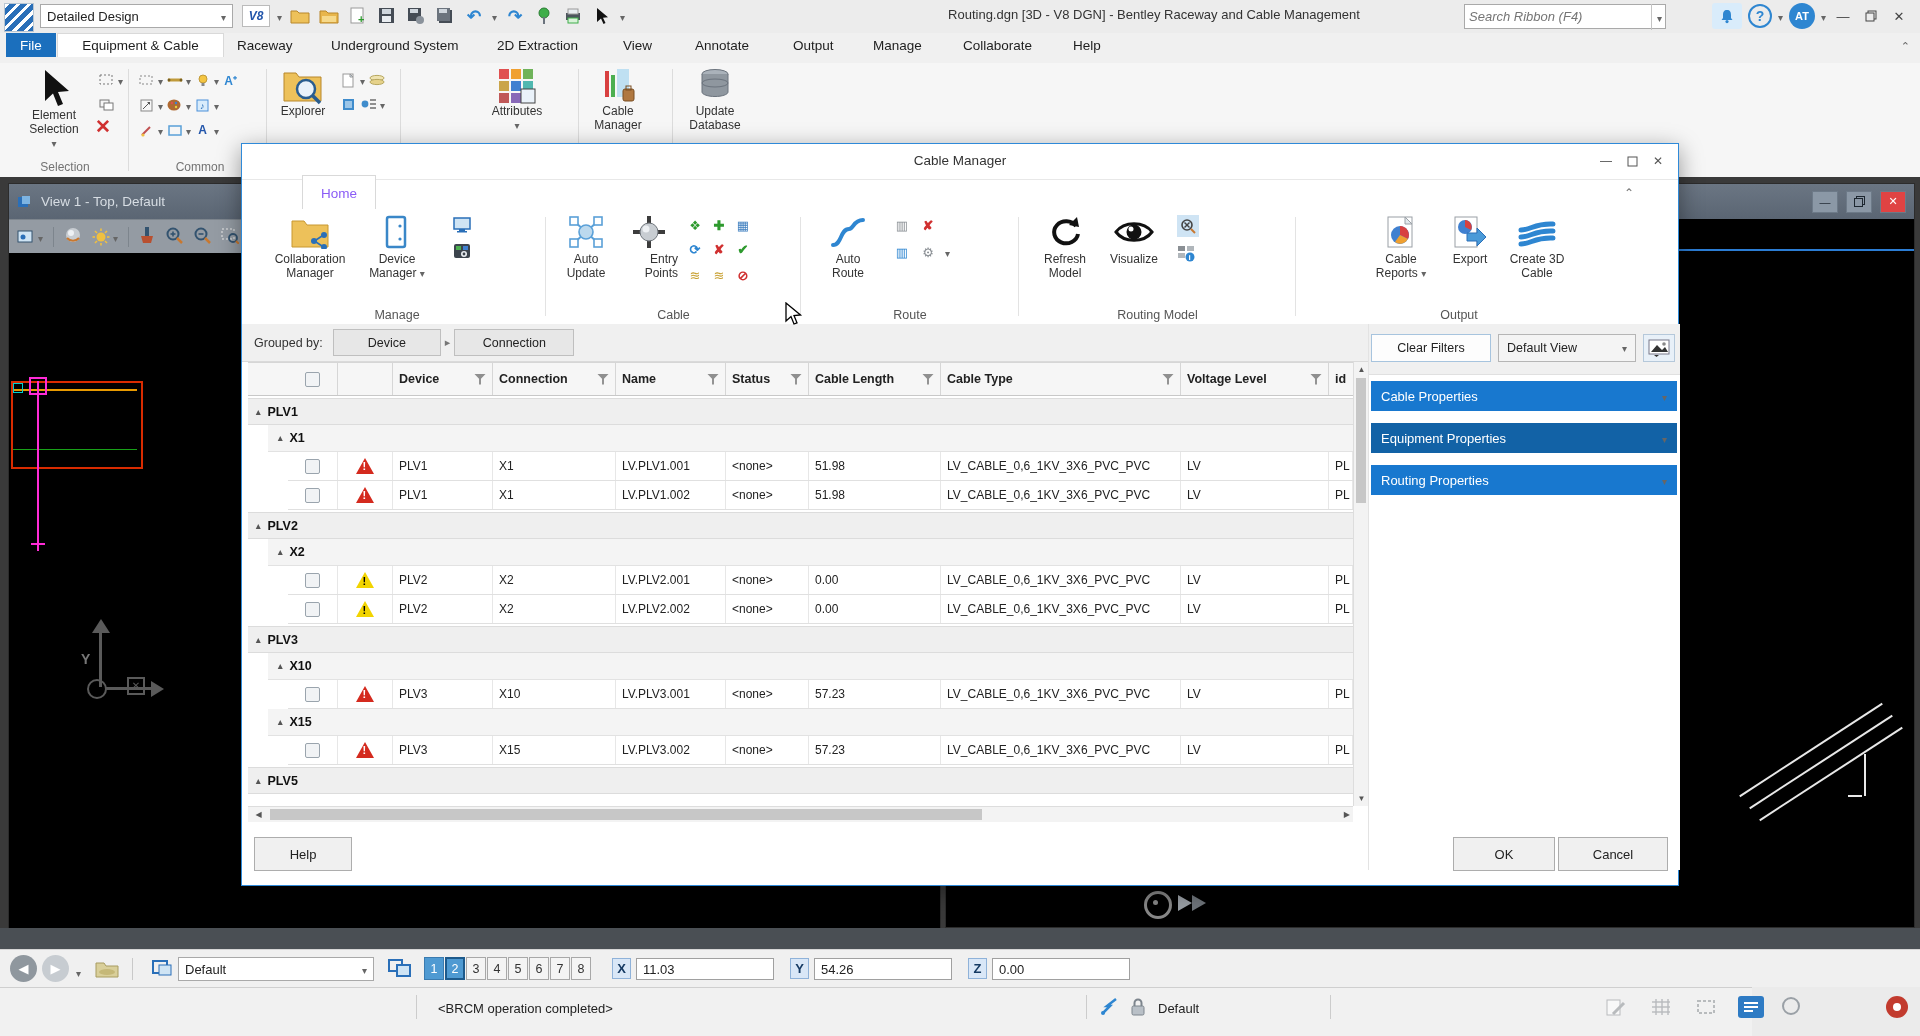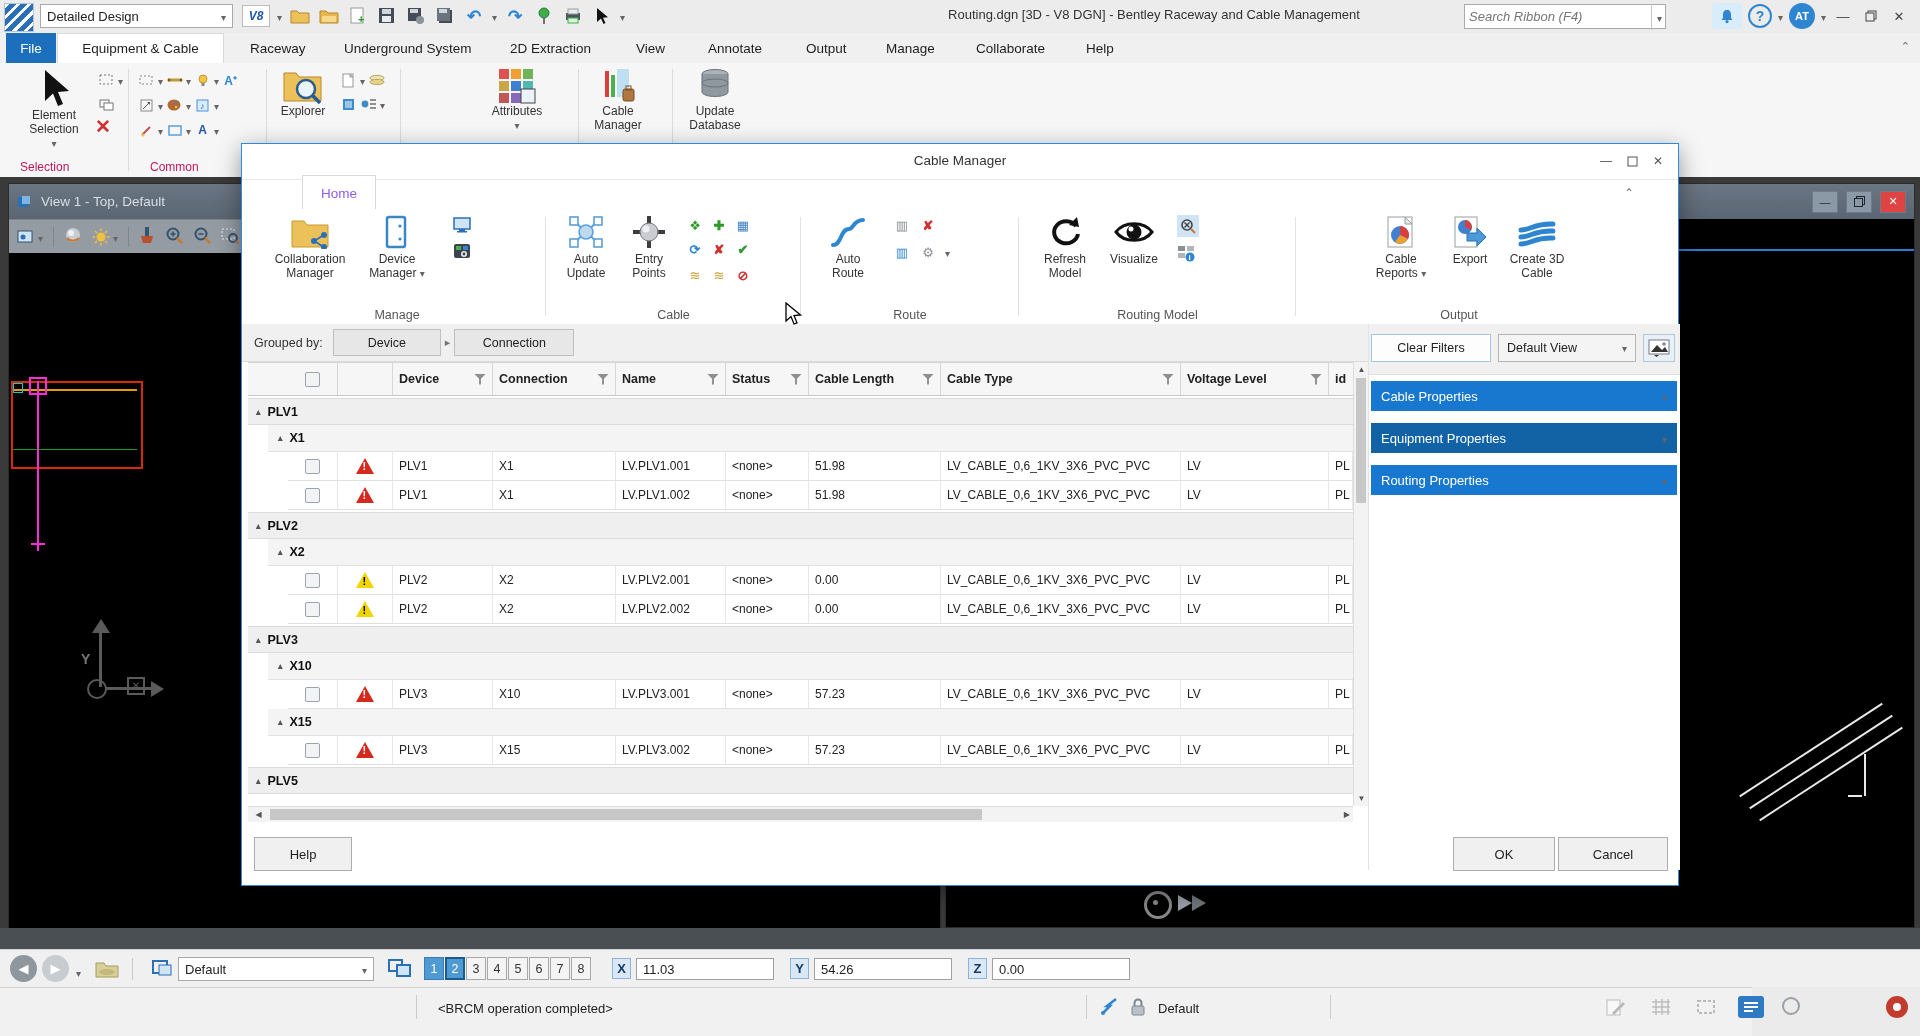--- a/index.html
+++ b/index.html
@@ -17,27 +17,27 @@
   .apptitle{position:absolute;left:894px;top:7px;width:520px;text-align:center;font-size:13px;color:#333;white-space:nowrap;}
   .searchwrap{position:absolute;left:1464px;top:4px;width:200px;height:23px;background:#fff;border:1px solid #a9a9a9;display:flex;align-items:center;}
   .searchwrap input{border:none;outline:none;flex:1;font-size:13px;font-style:italic;color:#555;padding:0 4px;font-family:"Liberation Sans",sans-serif;background:transparent;}
   .tbr{position:absolute;top:3px;display:flex;align-items:center;gap:6px;}
   .bellbox{width:30px;height:26px;background:#d9ecfb;border-radius:3px;display:flex;align-items:center;justify-content:center;}
   .helpcirc{width:24px;height:24px;border:2px solid #2e86d1;border-radius:50%;color:#2e86d1;font-weight:bold;font-size:14px;display:flex;align-items:center;justify-content:center;box-sizing:border-box;}
   .avatar{width:26px;height:26px;background:#2e86d1;border-radius:50%;color:#fff;font-weight:bold;font-size:11px;display:flex;align-items:center;justify-content:center;}
   .winbtn{width:22px;height:22px;display:flex;align-items:center;justify-content:center;color:#444;font-size:13px;}
   
   .tabrow{position:absolute;left:0;top:33px;width:1920px;height:30px;background:#f0f0f0;}
-  .rtab{position:absolute;top:0;height:30px;display:flex;align-items:center;justify-content:center;font-size:13.5px;color:#1e1e1e;padding:0 18px;box-sizing:border-box;}
+  .rtab{position:absolute;top:0;height:24px;display:flex;align-items:center;justify-content:center;font-size:13.5px;color:#1e1e1e;padding:0 5px;box-sizing:border-box;}
   .rtab.file{background:#1b6fbd;color:#fff;left:6px;width:50px;}
   .rtab.active{background:#fff;border:1px solid #d9d9d9;border-bottom:none;}
   .ribcollapse{position:absolute;right:10px;top:40px;color:#666;font-size:11px;}
   
   .ribbon{position:absolute;left:0;top:63px;width:1920px;height:114px;background:#f6f6f6;border-bottom:1px solid #cfcfcf;}
-  .grplabel{position:absolute;bottom:3px;font-size:12px;color:#be185d;}
+  .grplabel{position:absolute;bottom:3px;font-size:12px;color:#737373;text-align:center;}
   .vdiv{position:absolute;top:6px;bottom:6px;width:1px;background:#dcdcdc;}
   .bigbtn{position:absolute;display:flex;flex-direction:column;align-items:center;font-size:12px;color:#333;text-align:center;line-height:1.15;}
   .smicon{width:17px;height:15px;font-size:12px;display:inline-flex;align-items:center;justify-content:center;}
   .iconrow{display:flex;align-items:center;gap:3px;}
   
   .workspace{position:absolute;left:0;top:177px;width:1920px;height:772px;background:#3a3a3a;}
   .view{position:absolute;top:6px;height:745px;border:1px solid #2c2c2c;box-sizing:border-box;}
   .vtitle{height:35px;background:linear-gradient(#6b7683,#5a6573);display:flex;align-items:center;gap:8px;padding:0 8px;color:#d7dde3;font-size:13.5px;}
   .vtools{height:33px;background:#949ba3;display:flex;align-items:center;gap:10px;padding:0 8px;border-top:1px solid #7d858d;}
   .vcanvas{position:relative;background:#000;height:675px;overflow:hidden;}
@@ -592,21 +592,21 @@
               <g fill="#fff" stroke="#5aa0d8" stroke-width="1.6">
                 <rect x="2" y="2" width="8" height="8"></rect>
                 <rect x="26" y="2" width="8" height="8"></rect>
                 <rect x="2" y="24" width="8" height="8"></rect>
                 <rect x="26" y="24" width="8" height="8"></rect>
               </g>
               <circle cx="18" cy="17" r="7" fill="#bcd9ee" stroke="#5aa0d8" stroke-width="1.6"></circle>
             </svg>
           <span>Auto Update</span>
         </div>
-        <div class="dbtn" style="left:74px;width:58px;">
+        <div class="dbtn" style="left:74px;width:58px;text-align:right;">
           <svg width="34" height="34">
               <g stroke="#3c3c3c" stroke-width="4">
                 <line x1="17" y1="1" x2="17" y2="33"></line>
                 <line x1="1" y1="17" x2="33" y2="17"></line>
               </g>
               <circle cx="17" cy="17" r="9" fill="#c8cdd2" stroke="#6f757b"></circle>
               <circle cx="14" cy="14" r="3.5" fill="#eef1f4"></circle>
             </svg>
           <span>Entry Points</span>
         </div>

